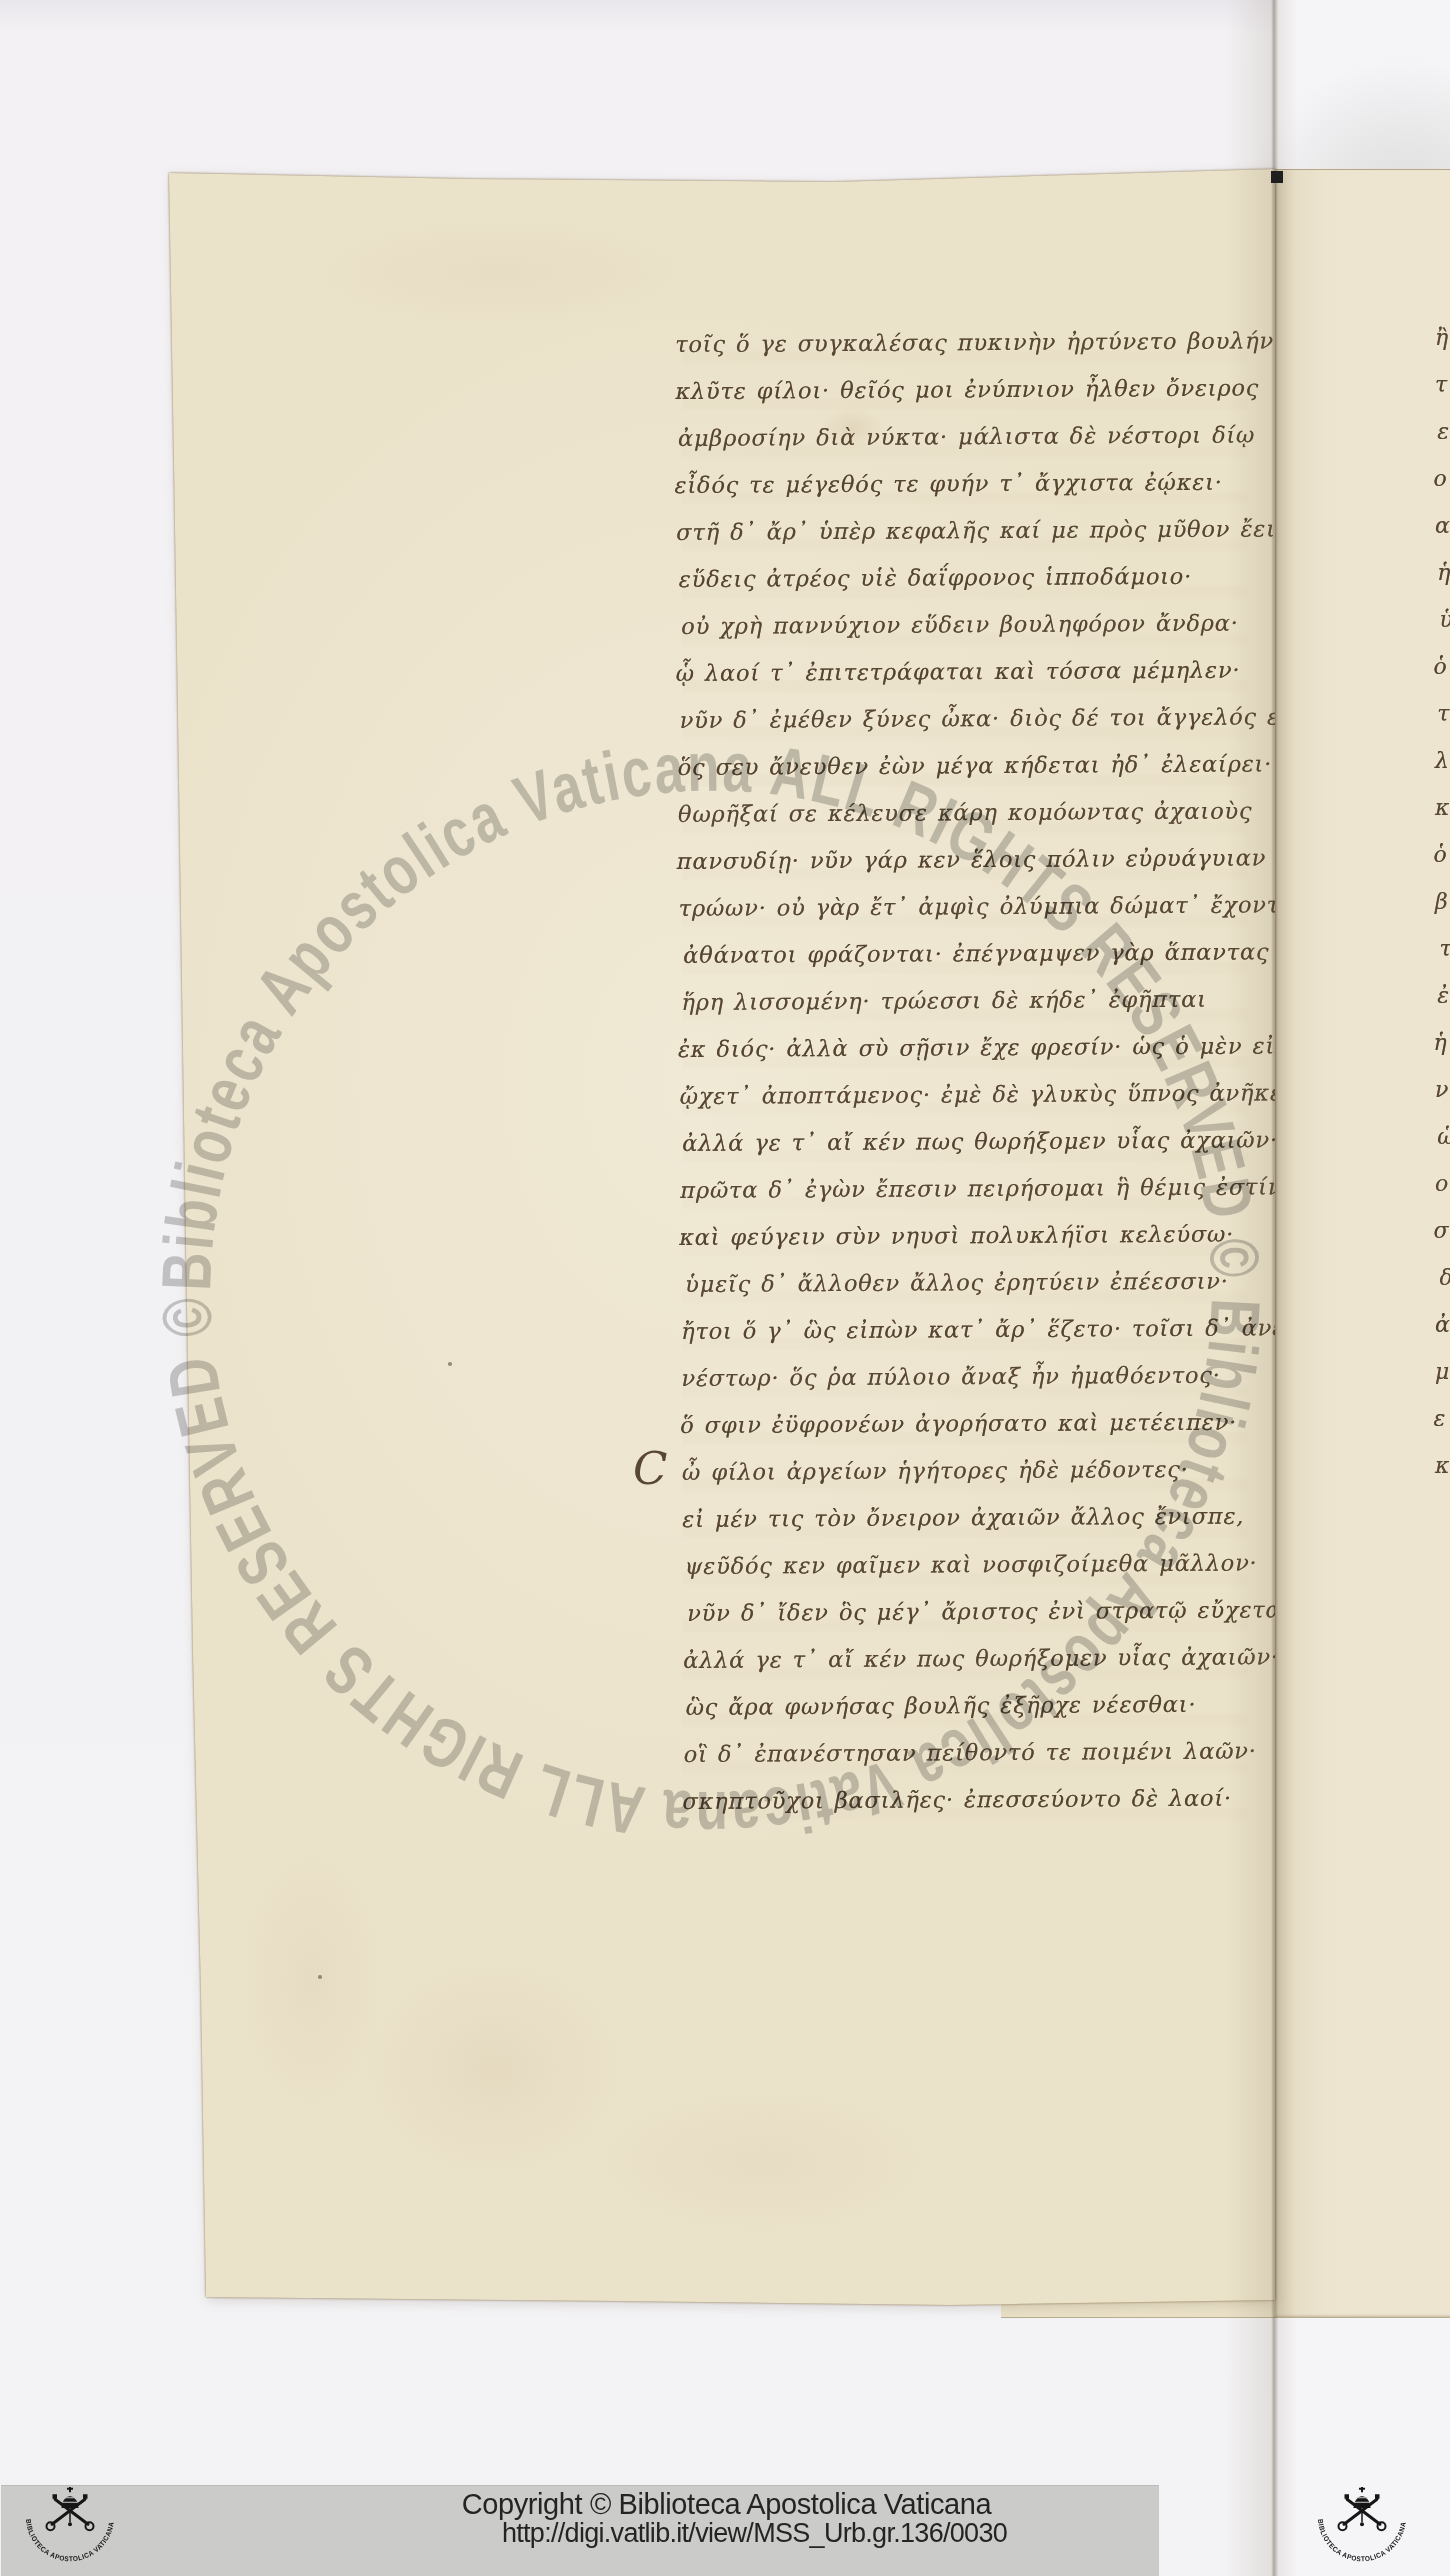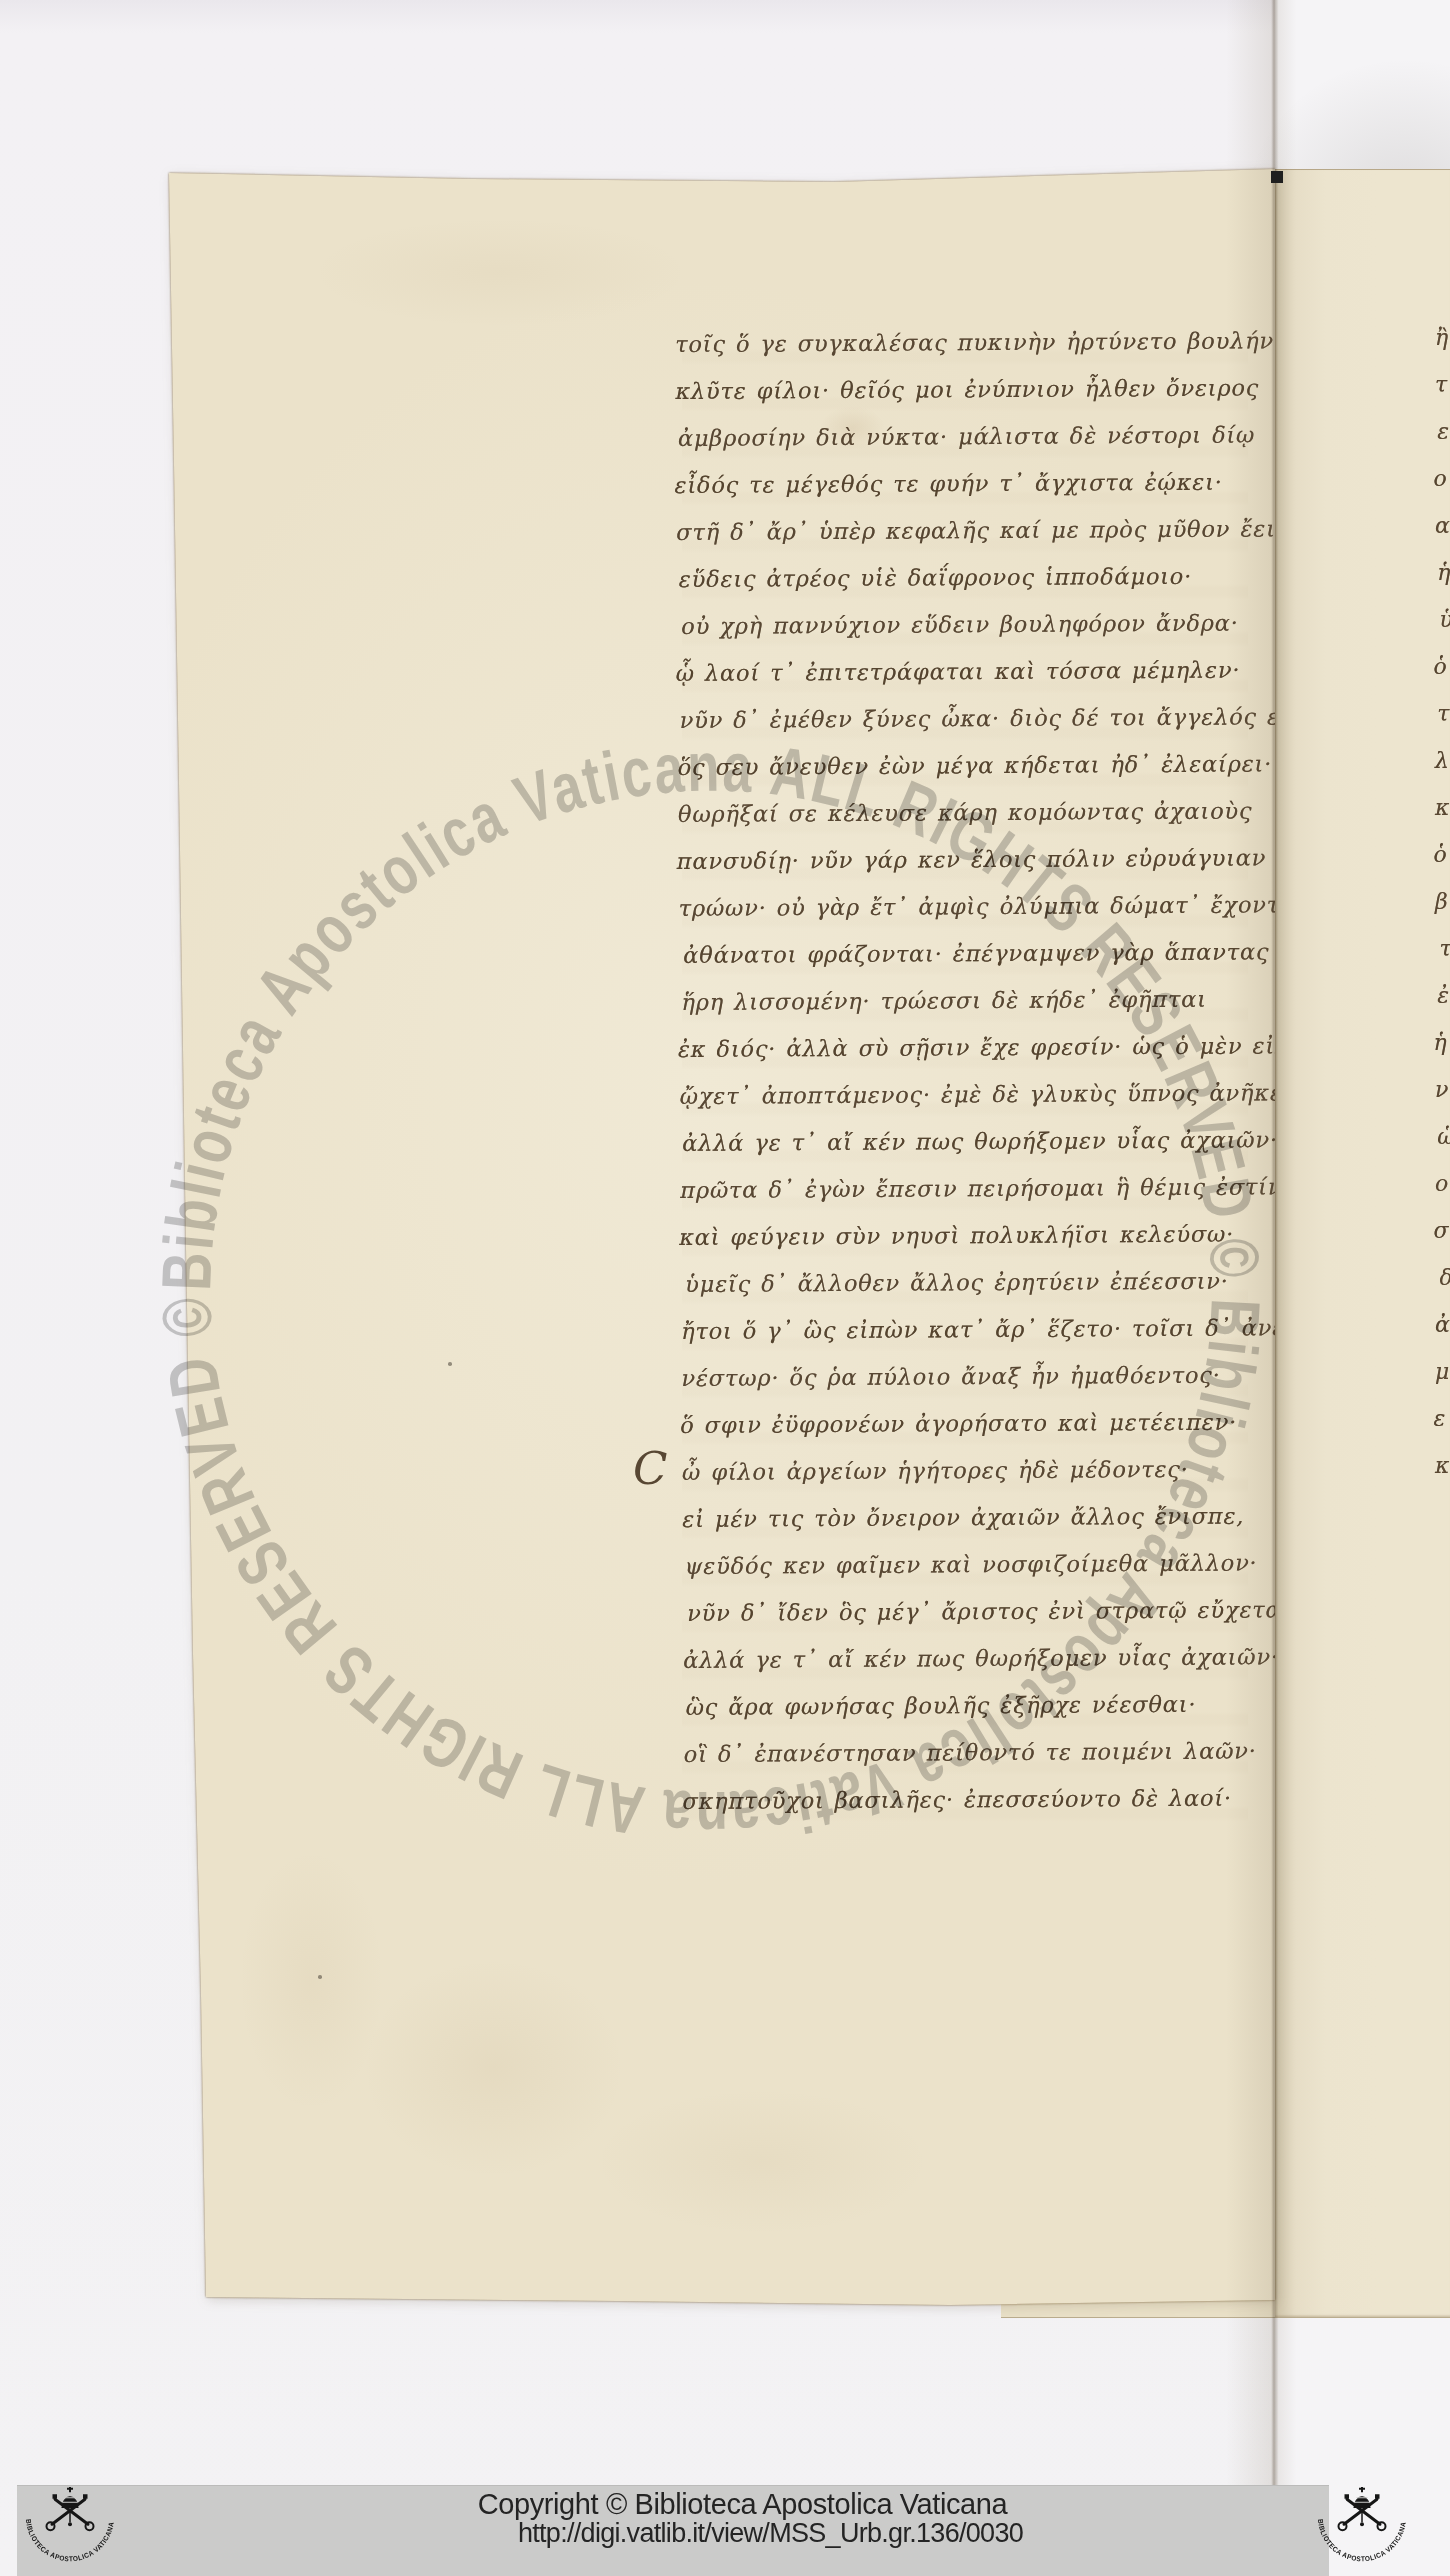--- a/index.html
+++ b/index.html
@@ -62,21 +62,21 @@
     font-family:"DejaVu Serif",serif;font-style:italic;font-size:45px;color:#584733;}
   
   .bleed{position:absolute;left:682px;top:321px;width:566px;height:1509px;opacity:.55;
     background:repeating-linear-gradient(180deg, rgba(130,100,60,0) 0px, rgba(130,100,60,0) 27.6px,
       rgba(130,100,60,.045) 32px, rgba(130,100,60,.045) 39px, rgba(130,100,60,0) 44px, rgba(130,100,60,0) 47px);}
   
   .wm{position:absolute;left:0;top:0;mix-blend-mode:multiply;opacity:.40;}
   .wm text{font-family:"Liberation Sans",sans-serif;font-weight:bold;font-size:96px;
     fill:#7d7d7d;letter-spacing:4px;}
   
-  .footer{position:absolute;left:17px;top:2485px;width:1312px;height:91px;background:#cbcbca;
+  .footer{position:absolute;left:1px;top:2485px;width:1158px;height:91px;background:#cbcbca;
     border-top:0.7px solid rgba(0,0,0,.08);}
   .fline{position:absolute;left:0;width:1451px;text-align:center;color:#242424;
     font-family:"Liberation Sans",sans-serif;}
   .f1{top:1.5px;font-size:29px;letter-spacing:-0.4px;}
   .f2{top:32px;font-size:27px;letter-spacing:-0.7px;padding-left:28px;}
   .f3{top:61px;font-size:21px;letter-spacing:-0.4px;color:#333;}
   .logo{position:absolute;top:2487px;width:110px;height:83px;}
   .logo-left{left:14.5px;}
   .logo-right{left:1307px;}
   .logo .emblem{fill:#161616;stroke:#161616;}

